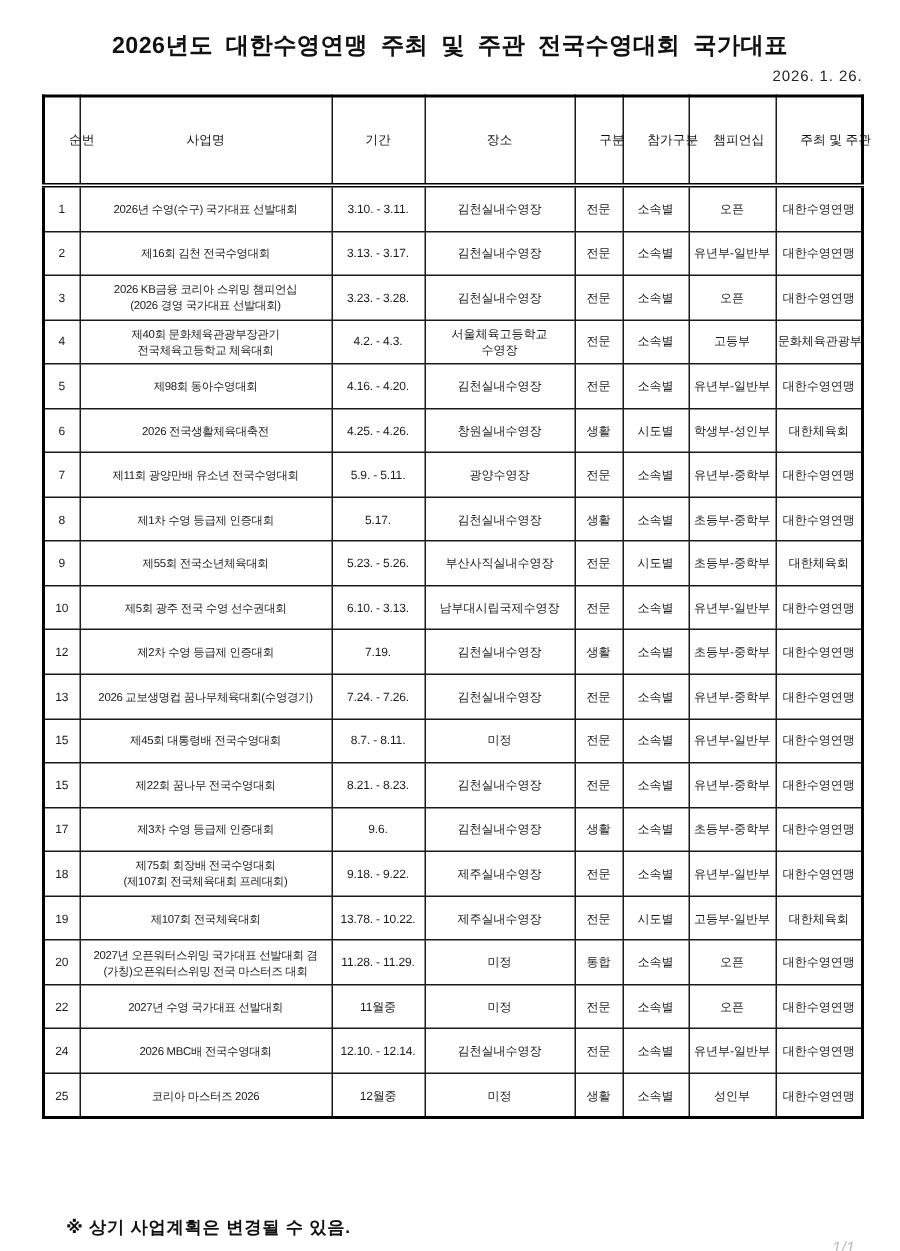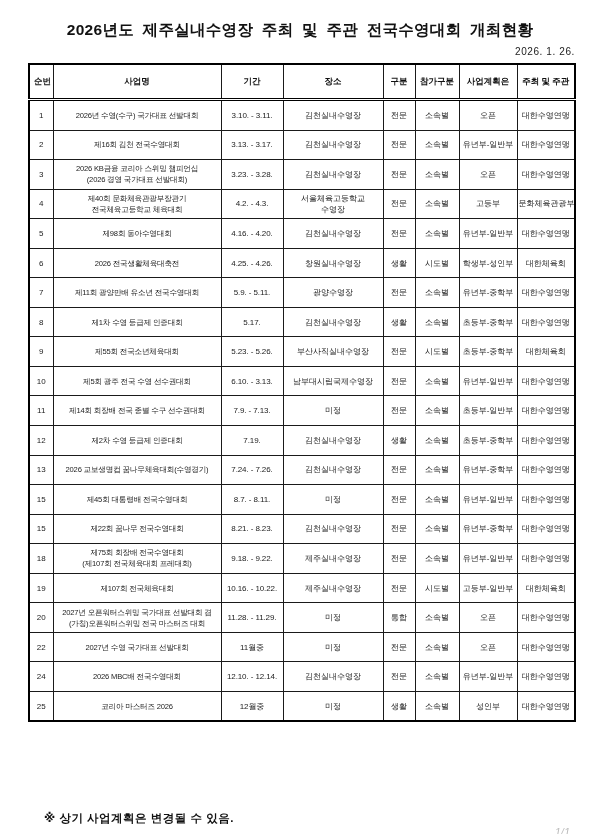--- a/index.html
+++ b/index.html
@@ -12,21 +12,21 @@
     font-size:15.5px; font-weight:800; letter-spacing:0.3px; word-spacing:4px; color:#111;
   }
   .date {
     position:absolute; top:46px; right:25px; font-size:10px; letter-spacing:0.6px; color:#222;
   }
   table.sched {
     position:absolute; top:63px; left:28px; width:546px;
     border-collapse:collapse; table-layout:fixed; border:2px solid #000;
   }
   table.sched th {
-    font-size:8.5px; font-weight:700; height:25px; padding:4px;
+    font-size:8.5px; font-weight:400; height:25px; padding:16px;
     border:1px solid #1a1a1a; border-bottom:3px double #000;
     text-align:center; vertical-align:middle; white-space:pre; color:#111;
   }
   table.sched td {
     font-size:8px; line-height:11px; height:28.56px; padding:0 1px;
     border:1px solid #1a1a1a; text-align:center; vertical-align:middle;
     white-space:pre; overflow:hidden; color:#1b1b1b;
   }
   table.sched td.c1 { font-size:7.6px; letter-spacing:-0.2px; }
   table.sched td.c2 { letter-spacing:-0.1px; }
@@ -38,21 +38,21 @@
   }
   .page-indicator {
     position:absolute; top:826px; right:30px;
     font-size:11px; font-style:italic; color:#bdbdbd;
   }
 </style>
 </head>
 <body>
 
 <div class="page">
-  <div class="title">2026년도 제주실내수영장 주최 및 주관 전국수영대회 개최현황</div>
+  <div class="title">2026년도 대한수영연맹 주최 및 주관 전국수영대회 국가대표</div>
   <div class="date">2026. 1. 26.</div>
 
   <table class="sched">
     <colgroup>
       <col class="col0">
         <col class="col1">
         <col class="col2">
         <col class="col3">
       <col class="col4">
         <col class="col5">
@@ -60,21 +60,21 @@
         <col class="col7">
     </colgroup>
     <thead>
       <tr>
           <th>순번</th>
           <th>사업명</th>
           <th>기간</th>
           <th>장소</th>
           <th>구분</th>
           <th>참가구분</th>
-          <th>사업계획은</th>
+          <th>챔피언십</th>
           <th>주최 및 주관</th>
         </tr>
     </thead>
     <tbody>
         <tr>
           <td class="c0">1</td>
           <td class="c1">2026년 수영(수구) 국가대표 선발대회</td>
           <td class="c2">3.10. - 3.11.</td>
           <td class="c3">김천실내수영장</td>
           <td class="c4">전문</td>
@@ -169,30 +169,20 @@
           <td class="c0">10</td>
           <td class="c1">제5회 광주 전국 수영 선수권대회</td>
           <td class="c2">6.10. - 3.13.</td>
           <td class="c3">남부대시립국제수영장</td>
           <td class="c4">전문</td>
           <td class="c5">소속별</td>
           <td class="c6">유년부-일반부</td>
           <td class="c7">대한수영연맹</td>
         </tr>
         <tr>
-          <td class="c0">11</td>
-          <td class="c1">제14회 회장배 전국 종별 수구 선수권대회</td>
-          <td class="c2">7.9. - 7.13.</td>
-          <td class="c3">미정</td>
-          <td class="c4">전문</td>
-          <td class="c5">소속별</td>
-          <td class="c6">초등부-일반부</td>
-          <td class="c7">대한수영연맹</td>
-        </tr>
-        <tr>
           <td class="c0">12</td>
           <td class="c1">제2차 수영 등급제 인증대회</td>
           <td class="c2">7.19.</td>
           <td class="c3">김천실내수영장</td>
           <td class="c4">생활</td>
           <td class="c5">소속별</td>
           <td class="c6">초등부-중학부</td>
           <td class="c7">대한수영연맹</td>
         </tr>
         <tr>
@@ -216,37 +206,47 @@
           <td class="c7">대한수영연맹</td>
         </tr>
         <tr>
           <td class="c0">15</td>
           <td class="c1">제22회 꿈나무 전국수영대회</td>
           <td class="c2">8.21. - 8.23.</td>
           <td class="c3">김천실내수영장</td>
           <td class="c4">전문</td>
           <td class="c5">소속별</td>
           <td class="c6">유년부-중학부</td>
+          <td class="c7">대한수영연맹</td>
+        </tr>
+        <tr>
+          <td class="c0">17</td>
+          <td class="c1">제3차 수영 등급제 인증대회</td>
+          <td class="c2">9.6.</td>
+          <td class="c3">김천실내수영장</td>
+          <td class="c4">생활</td>
+          <td class="c5">소속별</td>
+          <td class="c6">초등부-중학부</td>
           <td class="c7">대한수영연맹</td>
         </tr>
         <tr>
           <td class="c0">18</td>
           <td class="c1">제75회 회장배 전국수영대회
 (제107회 전국체육대회 프레대회)</td>
           <td class="c2">9.18. - 9.22.</td>
           <td class="c3">제주실내수영장</td>
           <td class="c4">전문</td>
           <td class="c5">소속별</td>
           <td class="c6">유년부-일반부</td>
           <td class="c7">대한수영연맹</td>
         </tr>
         <tr>
           <td class="c0">19</td>
           <td class="c1">제107회 전국체육대회</td>
-          <td class="c2">10.16. - 10.22.</td>
+          <td class="c2">13.78. - 10.22.</td>
           <td class="c3">제주실내수영장</td>
           <td class="c4">전문</td>
           <td class="c5">시도별</td>
           <td class="c6">고등부-일반부</td>
           <td class="c7">대한체육회</td>
         </tr>
         <tr>
           <td class="c0">20</td>
           <td class="c1">2027년 오픈워터스위밍 국가대표 선발대회 겸
 (가칭)오픈워터스위밍 전국 마스터즈 대회</td>

